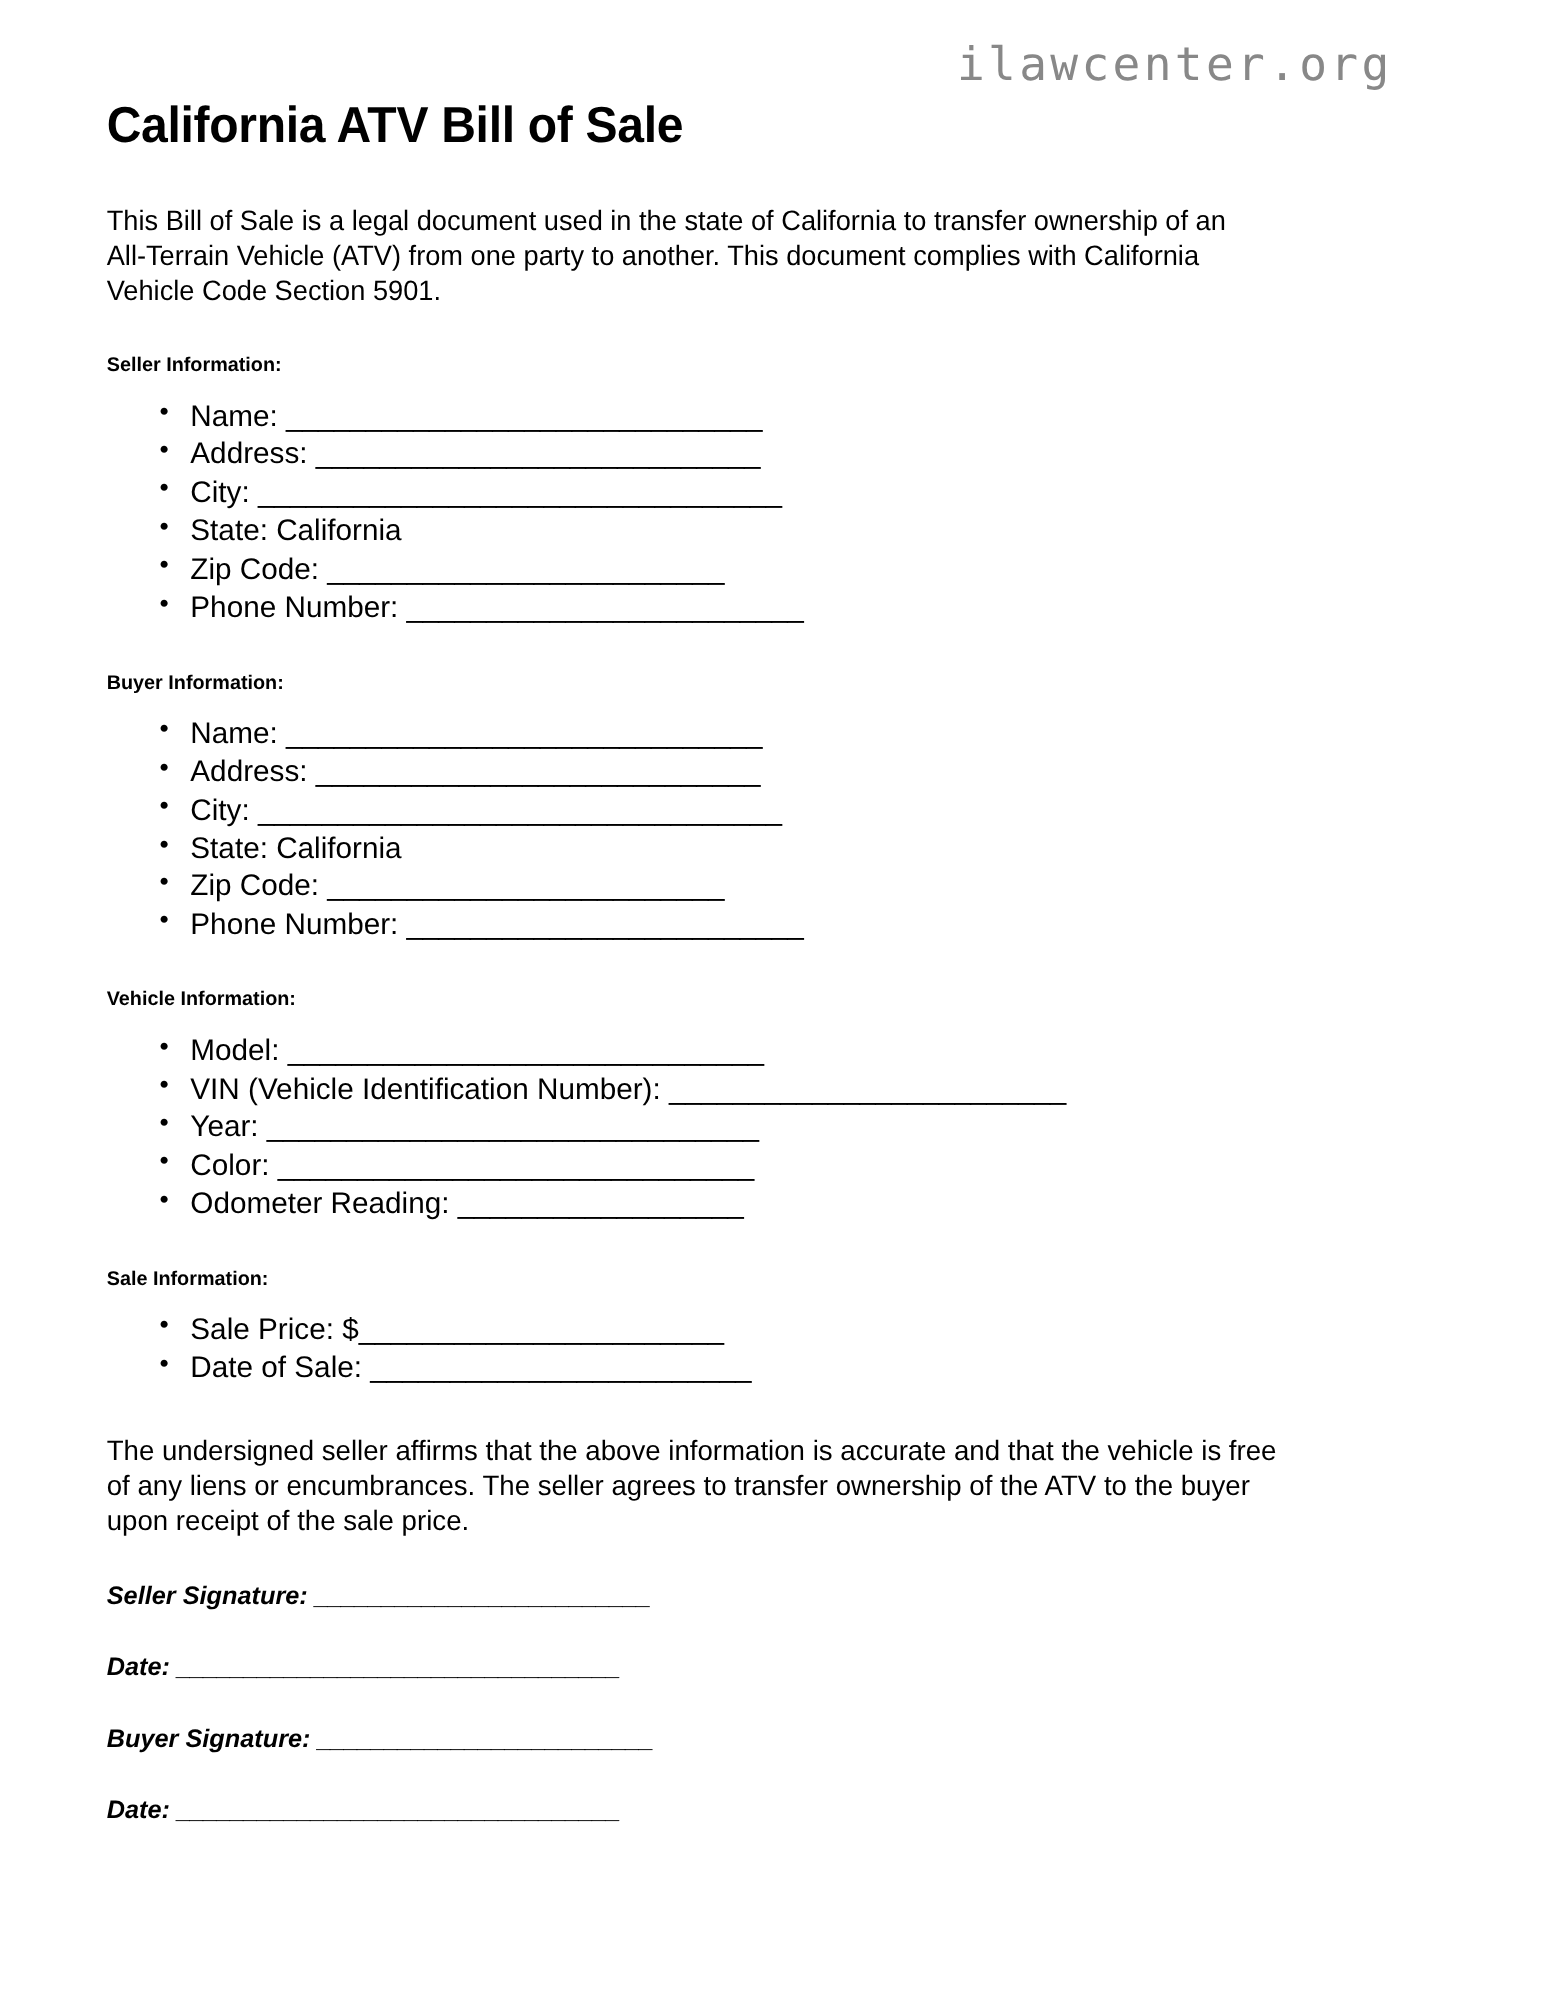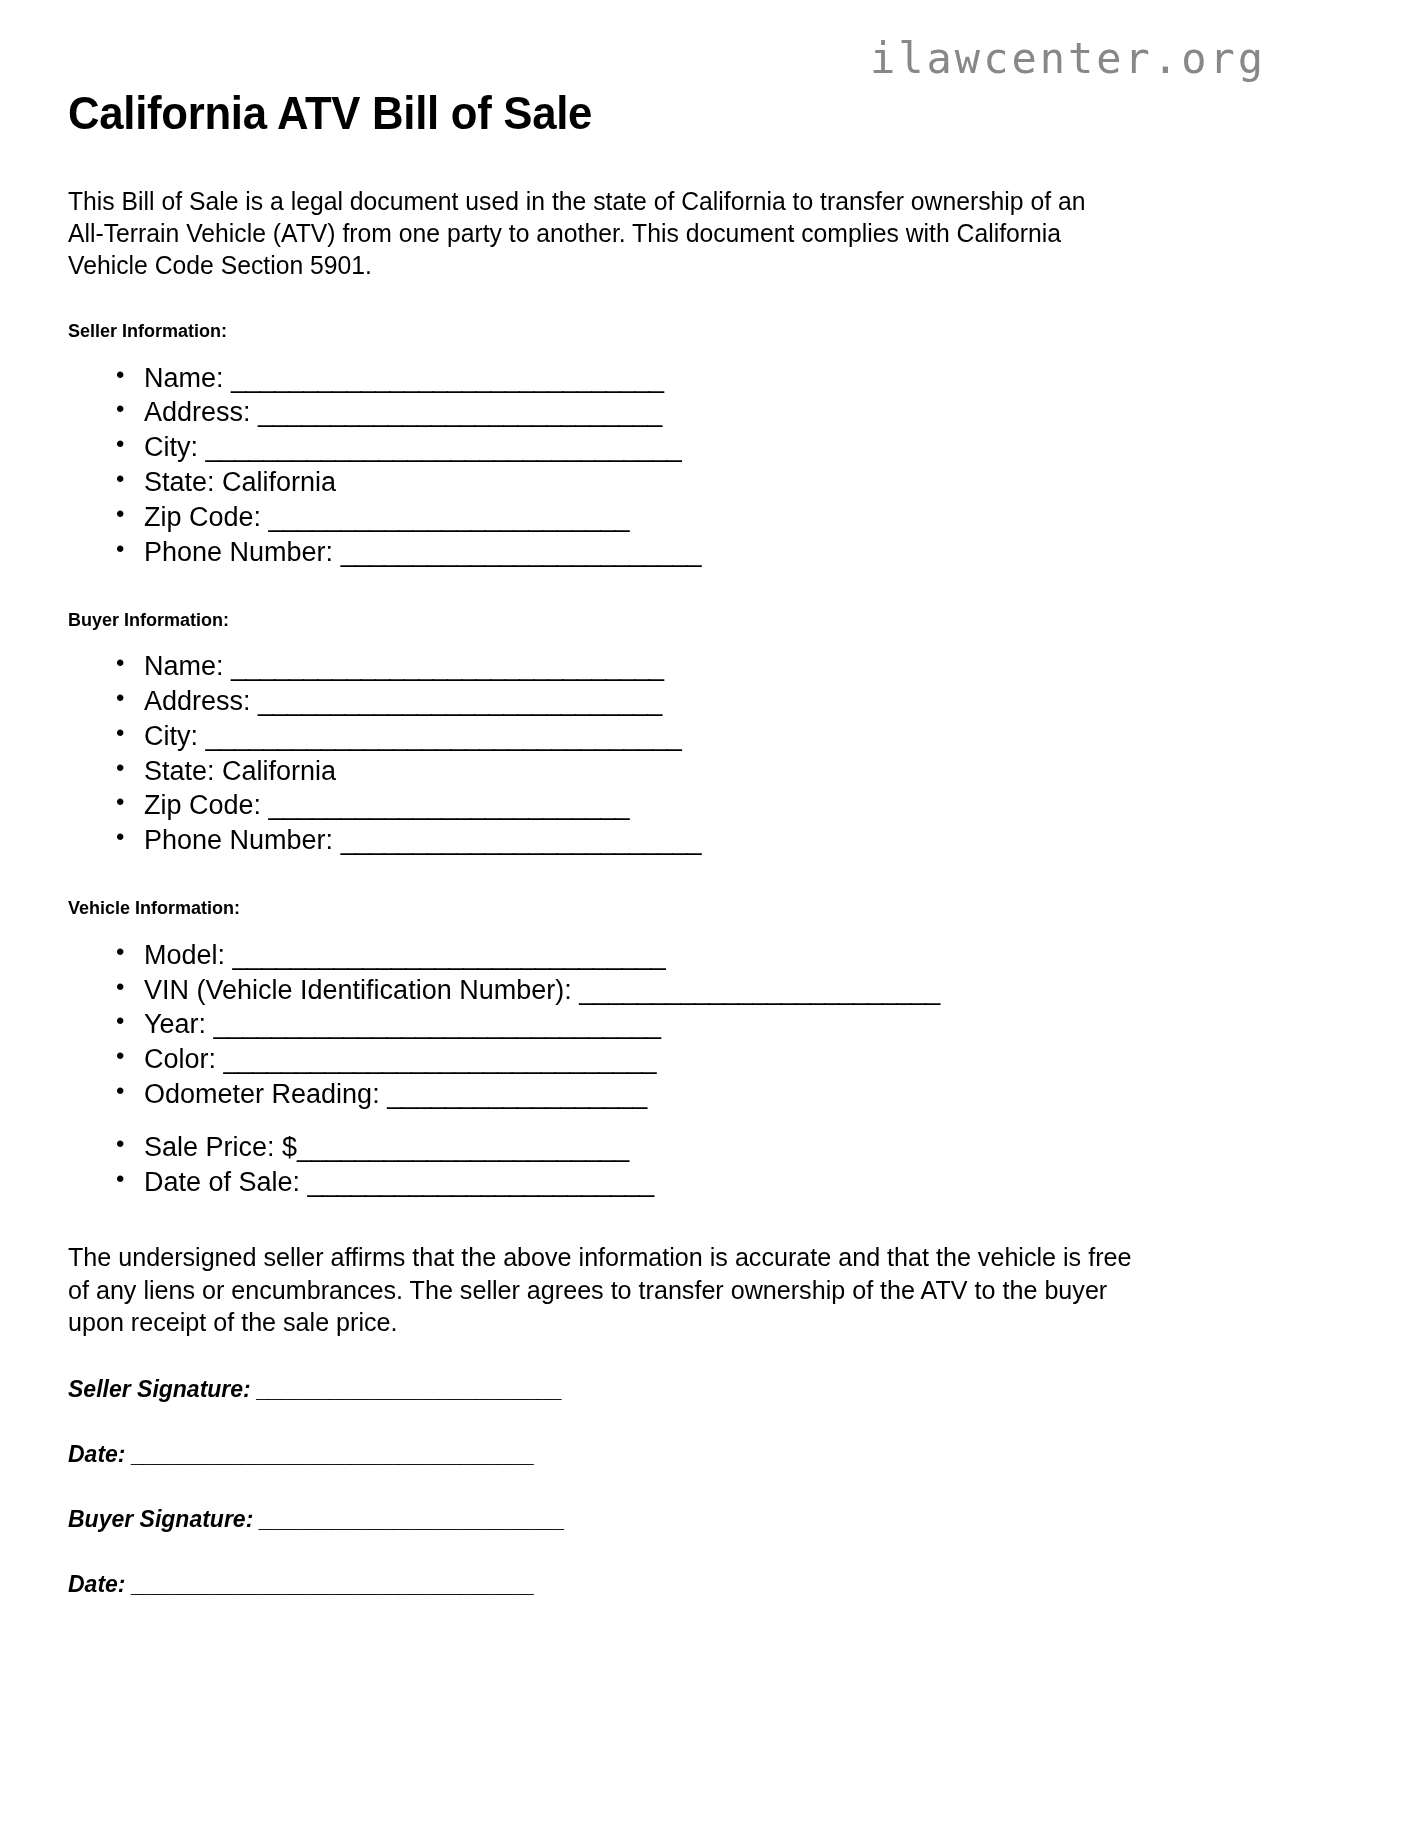--- a/index.html
+++ b/index.html
@@ -13,21 +13,21 @@
     font-family: "Liberation Sans", sans-serif;
     color: #000000;
     position: relative;
     overflow: hidden;
   }
   .page {
     position: relative;
     width: 1306px;
     height: 1826px;
     box-sizing: border-box;
-    padding: 0 68px;
+    padding: 0 97px;
   }
   .watermark {
     position: absolute;
     top: 34px;
     right: 40px;
     font-family: "DejaVu Sans Mono", "Liberation Mono", monospace;
     font-size: 42px;
     letter-spacing: 3px;
     color: #888888;
     font-weight: 400;
@@ -132,20 +132,21 @@
 
   <div class="section-head">Vehicle Information:</div>
   <ul class="fields">
     <li><span>Model:</span> <span class="blank">______________________________</span></li>
     <li><span>VIN (Vehicle Identification Number):</span> <span class="blank">_________________________</span></li>
     <li><span>Year:</span> <span class="blank">_______________________________</span></li>
     <li><span>Color:</span> <span class="blank">______________________________</span></li>
     <li><span>Odometer Reading:</span> <span class="blank">__________________</span></li>
   </ul>
 
+  <div class="section-head">Sale Information:</div>
   <ul class="fields">
     <li><span>Sale Price: $</span><span class="blank">_______________________</span></li>
     <li><span>Date of Sale:</span> <span class="blank">________________________</span></li>
   </ul>
 
   <p class="affirm">The undersigned seller affirms that the above information is accurate and that the vehicle is free of any liens or encumbrances. The seller agrees to transfer ownership of the ATV to the buyer upon receipt of the sale price.</p>
 
   <div class="sig-line"><span>Seller Signature:</span> <span class="blank">_________________________</span></div>
   <div class="sig-line"><span>Date:</span> <span class="blank">_________________________________</span></div>
   <div class="sig-line"><span>Buyer Signature:</span> <span class="blank">_________________________</span></div>

